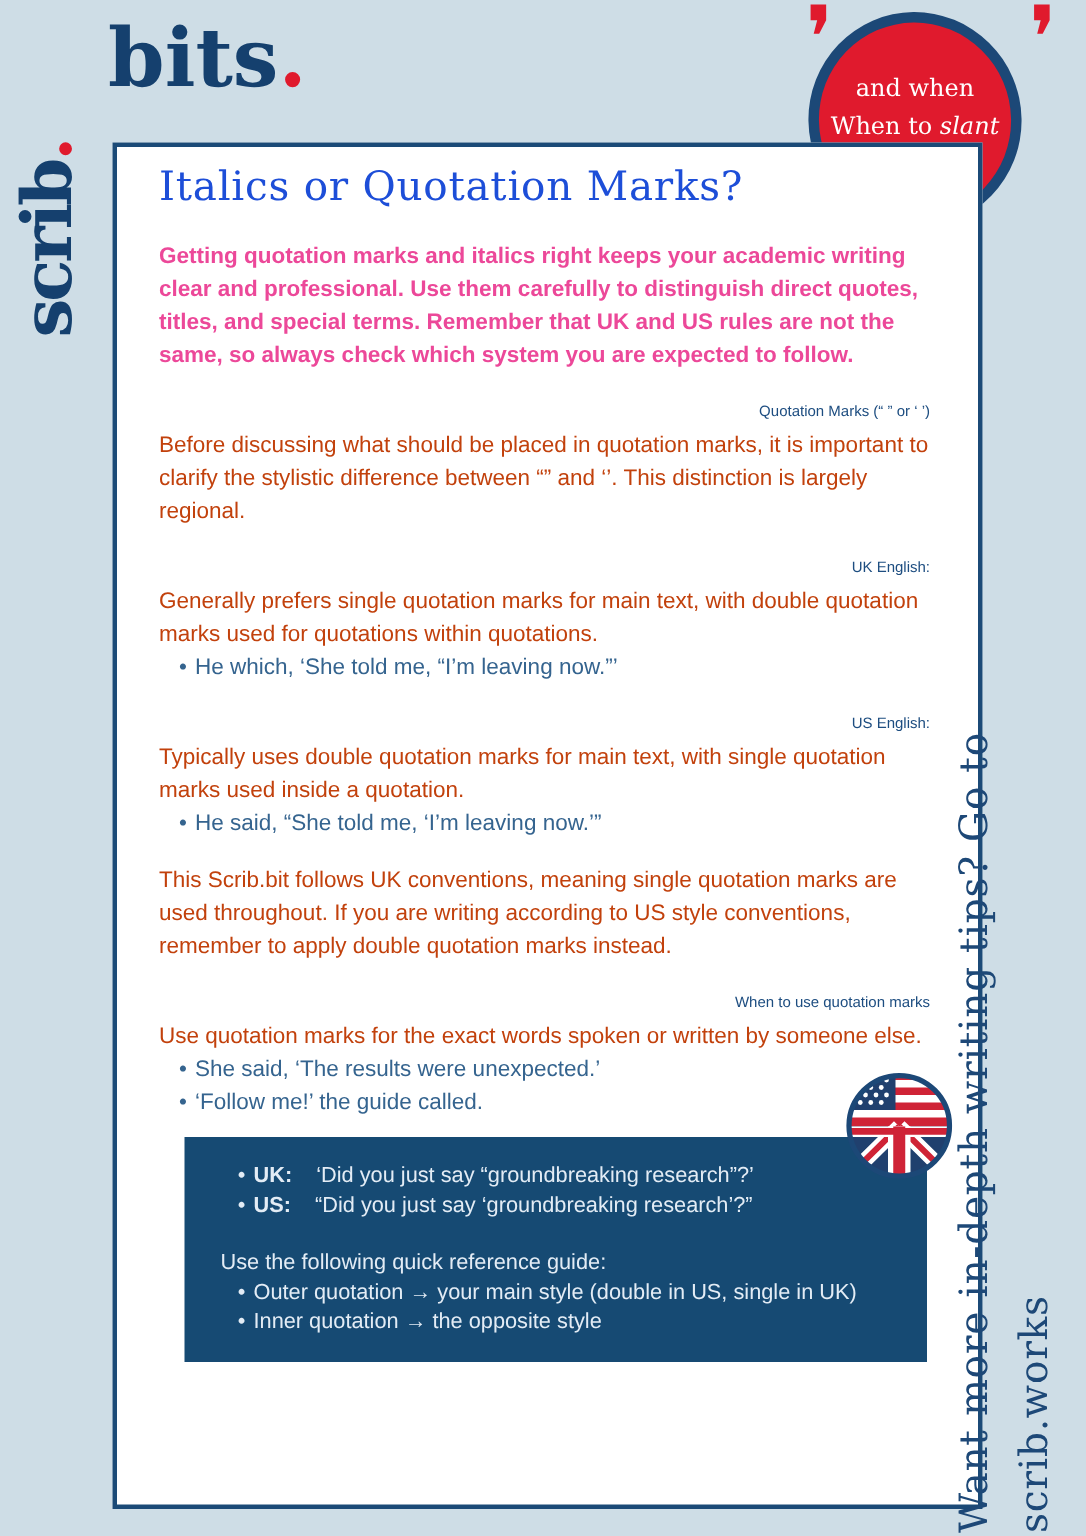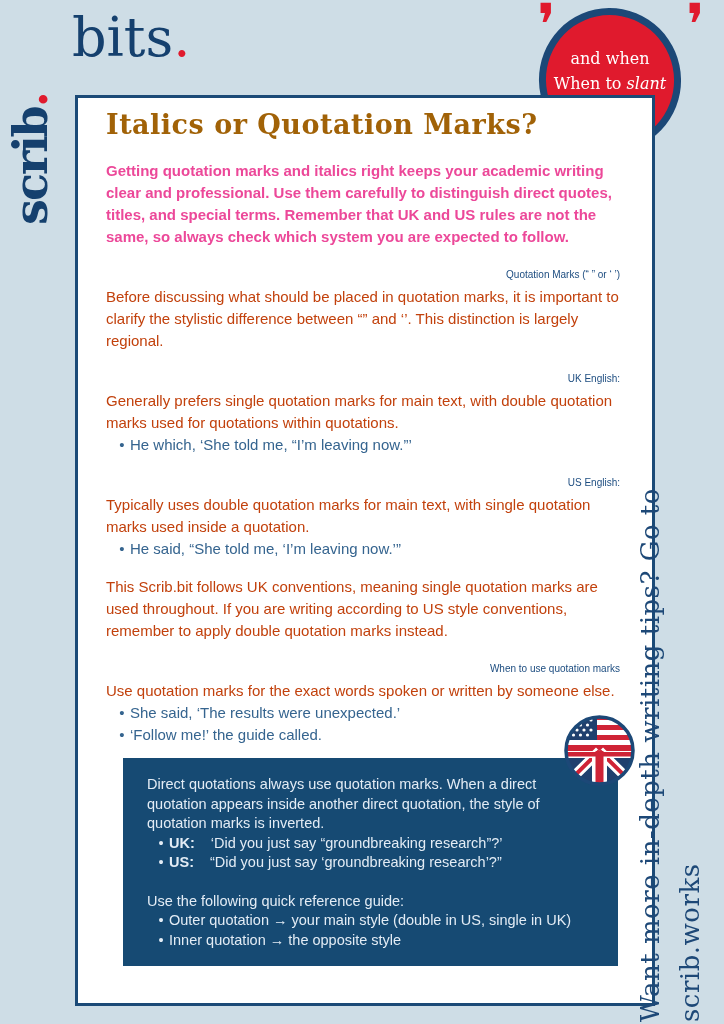--- a/index.html
+++ b/index.html
@@ -15,21 +15,21 @@
   
   .vtext{writing-mode:vertical-rl;transform:rotate(180deg);}
 
   .scrib-vert{
     position:absolute;left:2px;top:50px;height:175px;
     font-family:"DejaVu Serif", serif;font-weight:bold;
     font-size:46px;color:#15406e;letter-spacing:-2px;line-height:58px;
   }
   .bits-logo{
     position:absolute;left:72px;top:6px;
-    font-family:"DejaVu Serif", serif;font-weight:normal;
+    font-family:"DejaVu Serif", serif;font-weight:bold;
     font-size:54px;color:#15406e;letter-spacing:0px;line-height:64px;
   }
 
   .quote-mark{
     position:absolute;top:-4px;
     font-family:"DejaVu Sans", sans-serif;
     font-size:58px;line-height:58px;color:#e01a2d;
   }
   .qm-left{left:537px;}
   .qm-right{left:686px;}
@@ -44,22 +44,22 @@
     text-align:center;color:#ffffff;
     font-family:"DejaVu Serif", serif;font-size:16px;line-height:25px;
   }
 
   .card{
     position:absolute;left:75px;top:95px;width:580px;height:911px;
     background:#ffffff;border:3px solid #1b4a77;box-sizing:border-box;
     padding:10px 32px 0 28px;
   }
   .title{
-    font-family:"DejaVu Serif", serif;font-weight:bold;
-    font-size:27px;line-height:34px;color:#a16207;
+    font-family:"DejaVu Serif", serif;font-weight:normal;
+    font-size:27px;line-height:34px;color:#1d4ed8;
     margin:0;letter-spacing:0.5px;
   }
   .card p{margin:0;}
   .intro{
     margin-top:18px !important;
     font-weight:bold;color:#ec4899;font-size:15px;line-height:22px;
   }
   .section{margin-top:16px;}
   .h{font-weight:normal;color:#1d4d80;font-size:10px;line-height:22px;text-align:right;}
   .b{color:#c2410c;font-size:15px;line-height:22px;}
@@ -149,21 +149,20 @@
           <span class="dot">•</span>
           <span class="bt">She said, ‘The results were unexpected.’</span>
         </div>
       <div class="bullet">
           <span class="dot">•</span>
           <span class="bt">‘Follow me!’ the guide called.</span>
         </div>
     </div>
 
     <div class="navy-box">
-      <p>Direct quotations always use quotation marks. When a direct quotation appears inside another direct quotation, the style of quotation marks is inverted.</p>
       <div class="bullet">
           <span class="dot">•</span>
           <span class="bt"><b>UK:</b><span>‘Did you just say “groundbreaking research”?’</span></span>
         </div>
       <div class="bullet">
           <span class="dot">•</span>
           <span class="bt"><b>US:</b><span>“Did you just say ‘groundbreaking research’?”</span></span>
         </div>
       <p class="gap-top">Use the following quick reference guide:</p>
       <div class="bullet">

